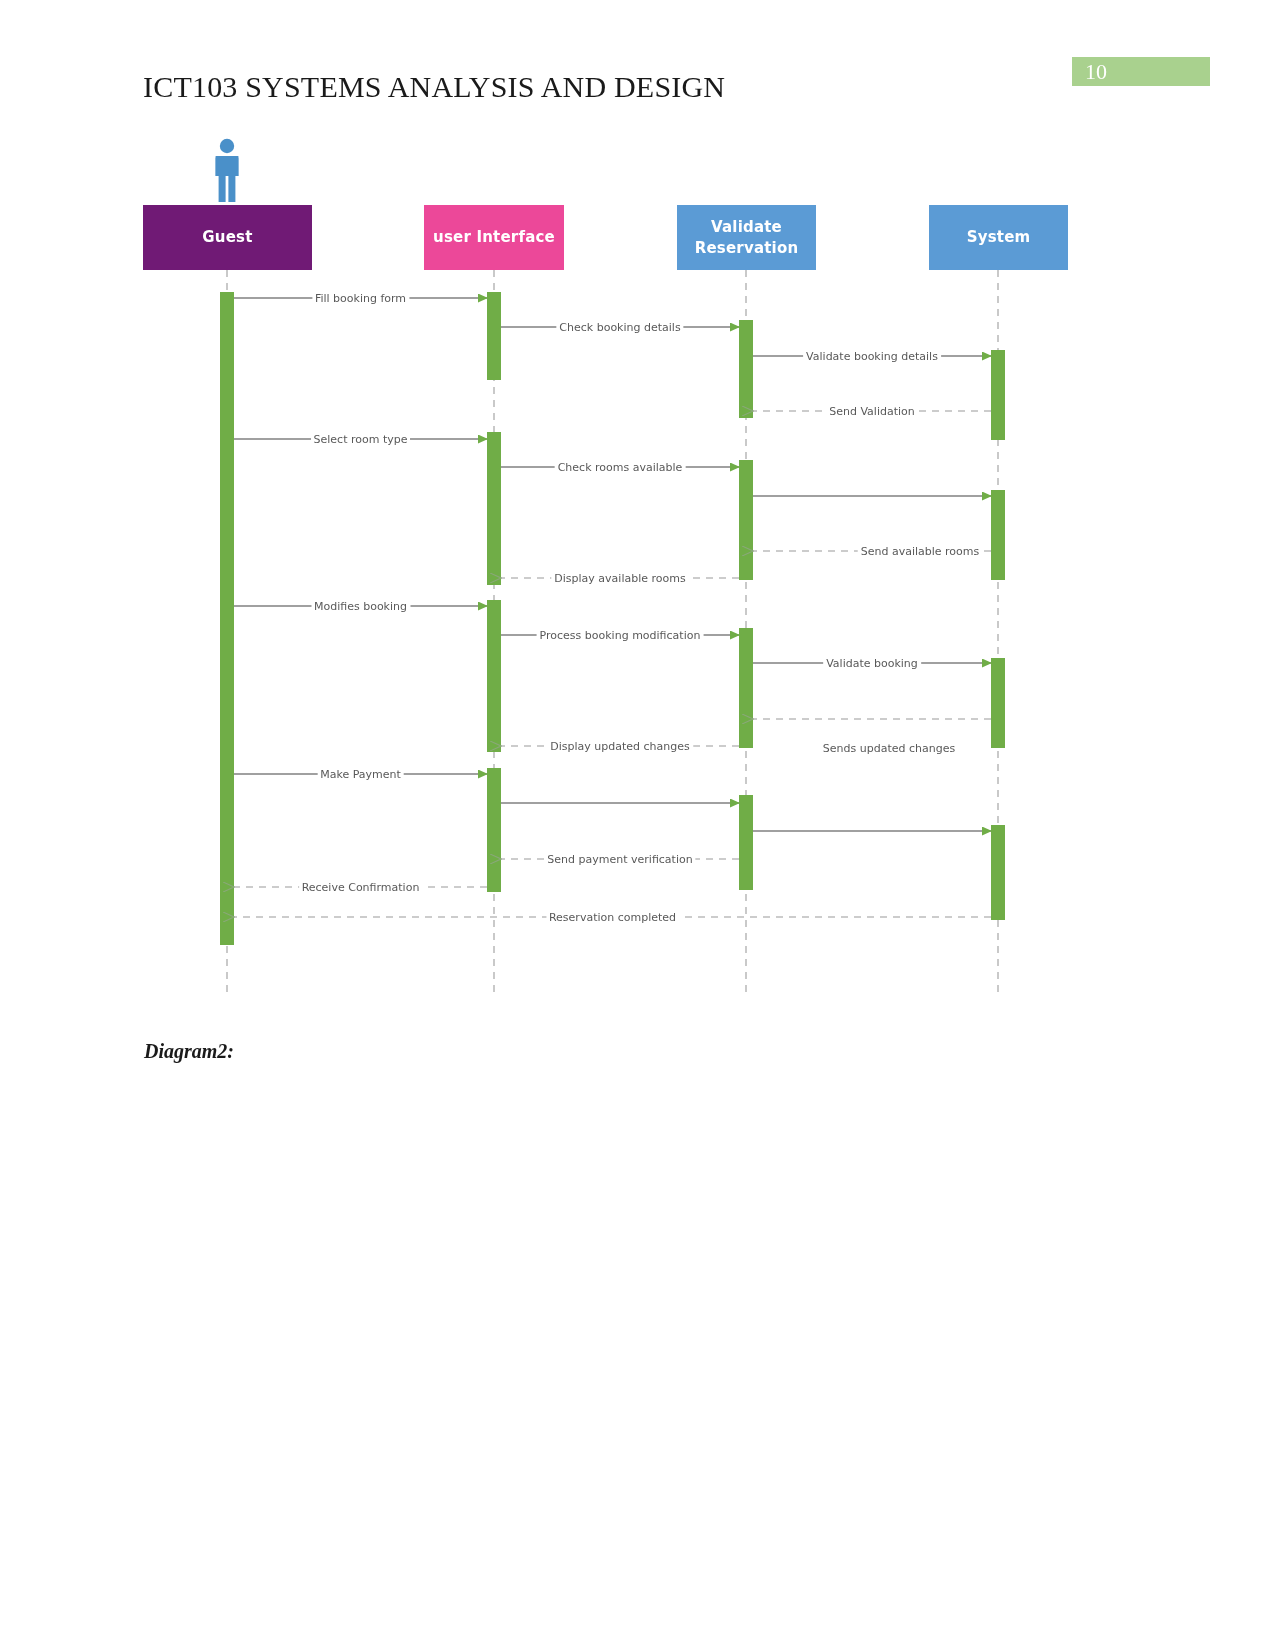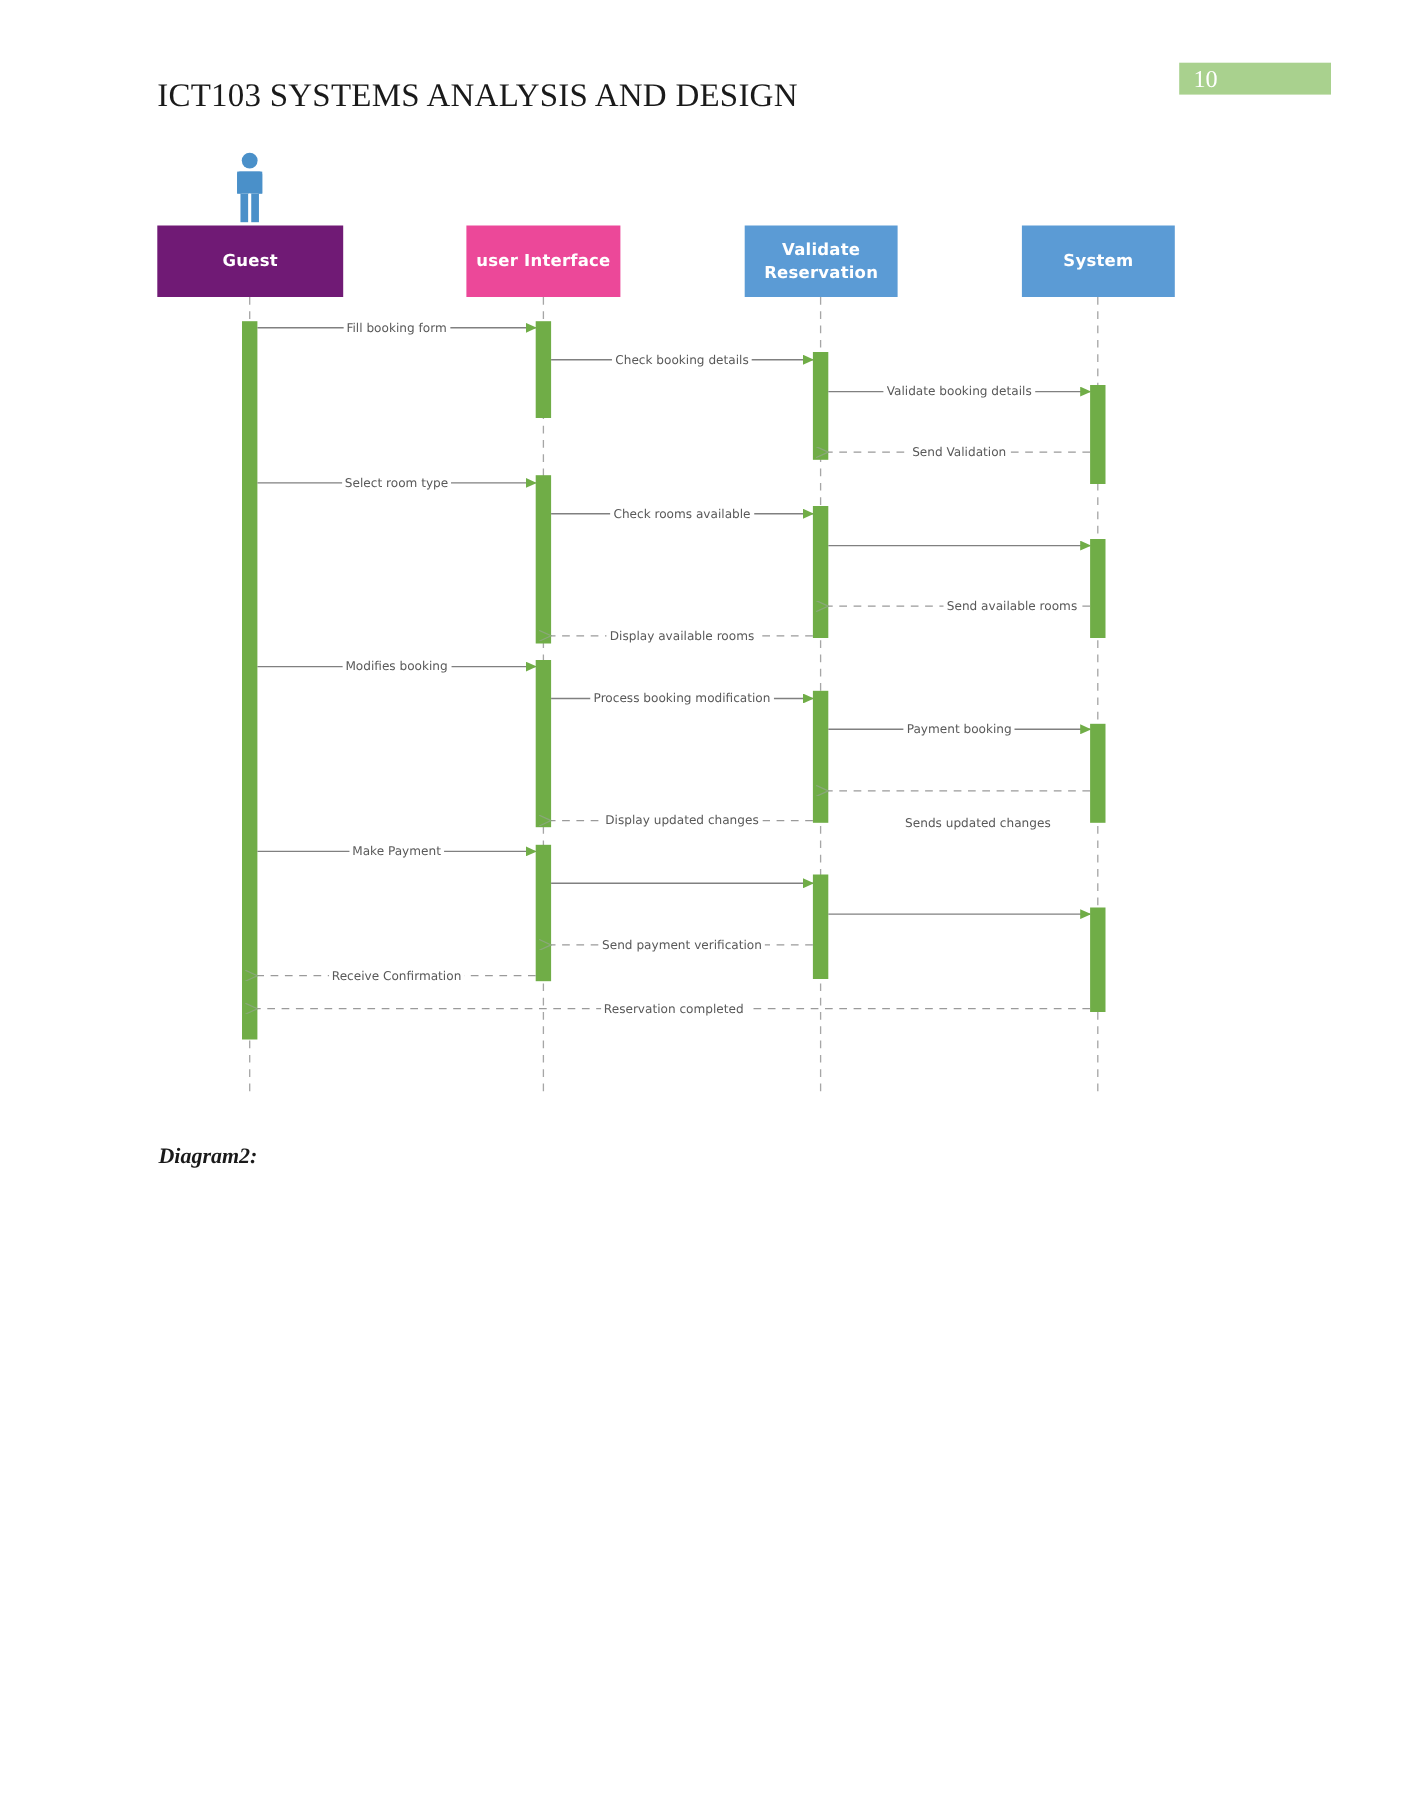--- a/index.html
+++ b/index.html
@@ -217,21 +217,21 @@
       <div class="msg-label" style="left: 360.5px; top: 298px; color: rgb(89, 89, 89);">Fill booking form</div>
       <div class="msg-label" style="left: 620px; top: 327px; color: rgb(89, 89, 89);">Check booking details</div>
       <div class="msg-label" style="left: 872px; top: 356px; color: rgb(89, 89, 89);">Validate booking details</div>
       <div class="msg-label" style="left: 872px; top: 411px; color: rgb(89, 89, 89);">Send Validation</div>
       <div class="msg-label" style="left: 360.5px; top: 439px; color: rgb(89, 89, 89);">Select room type</div>
       <div class="msg-label" style="left: 620px; top: 467px; color: rgb(89, 89, 89);">Check rooms available</div>
       <div class="msg-label" style="left: 872px; top: 551px; color: rgb(89, 89, 89); margin-left: 48px;">Send available rooms</div>
       <div class="msg-label" style="left: 620px; top: 578px; color: rgb(89, 89, 89);">Display available rooms</div>
       <div class="msg-label" style="left: 360.5px; top: 606px; color: rgb(89, 89, 89);">Modifies booking</div>
       <div class="msg-label" style="left: 620px; top: 635px; color: rgb(89, 89, 89);">Process booking modification</div>
-      <div class="msg-label" style="left: 872px; top: 663px; color: rgb(89, 89, 89);">Payment booking</div>
+      <div class="msg-label" style="left: 872px; top: 663px; color: rgb(89, 89, 89);">Validate booking</div>
       <div class="msg-label" style="left: 872px; top: 748px; color: rgb(89, 89, 89); margin-left: 17px;">Sends updated changes</div>
       <div class="msg-label" style="left: 620px; top: 746px; color: rgb(89, 89, 89);">Display updated changes</div>
       <div class="msg-label" style="left: 360.5px; top: 774px; color: rgb(89, 89, 89);">Make Payment</div>
       <div class="msg-label" style="left: 620px; top: 859px; color: rgb(89, 89, 89);">Send payment verification</div>
       <div class="msg-label" style="left: 360.5px; top: 887px; color: rgb(89, 89, 89);">Receive Confirmation</div>
       <div class="msg-label" style="left: 612.5px; top: 917px; color: rgb(89, 89, 89);">Reservation completed</div>
     </div>
 
 </div>
 

